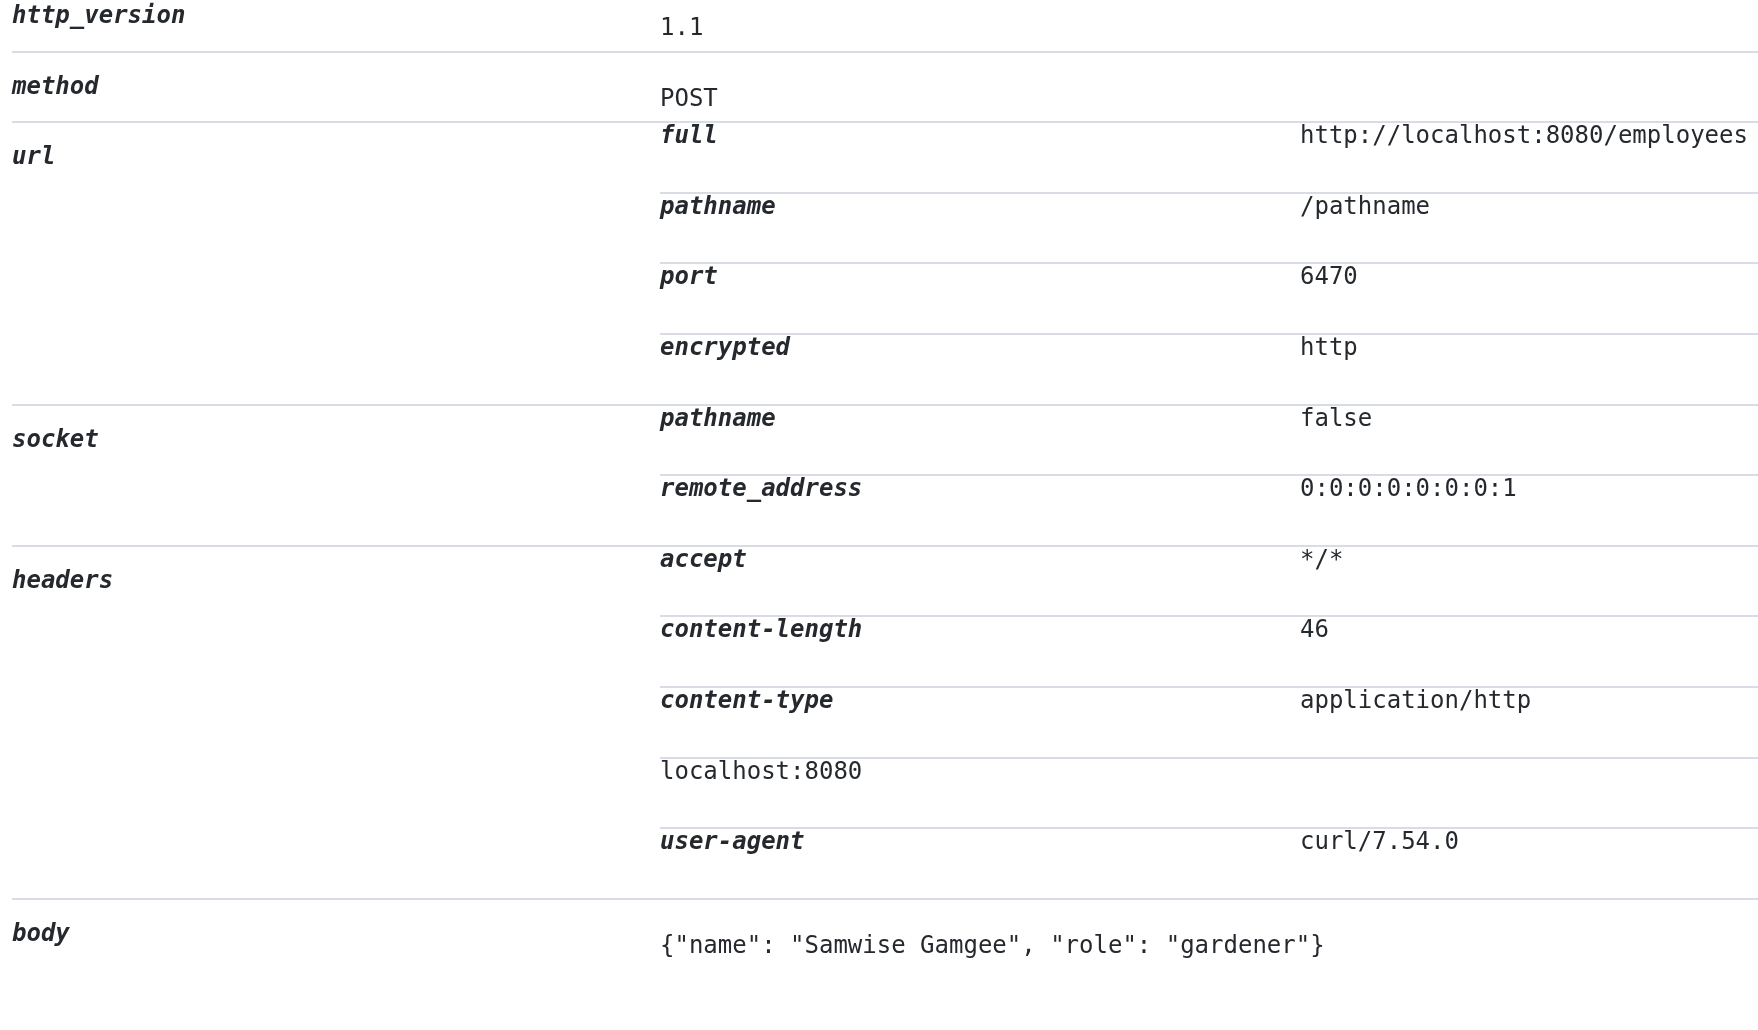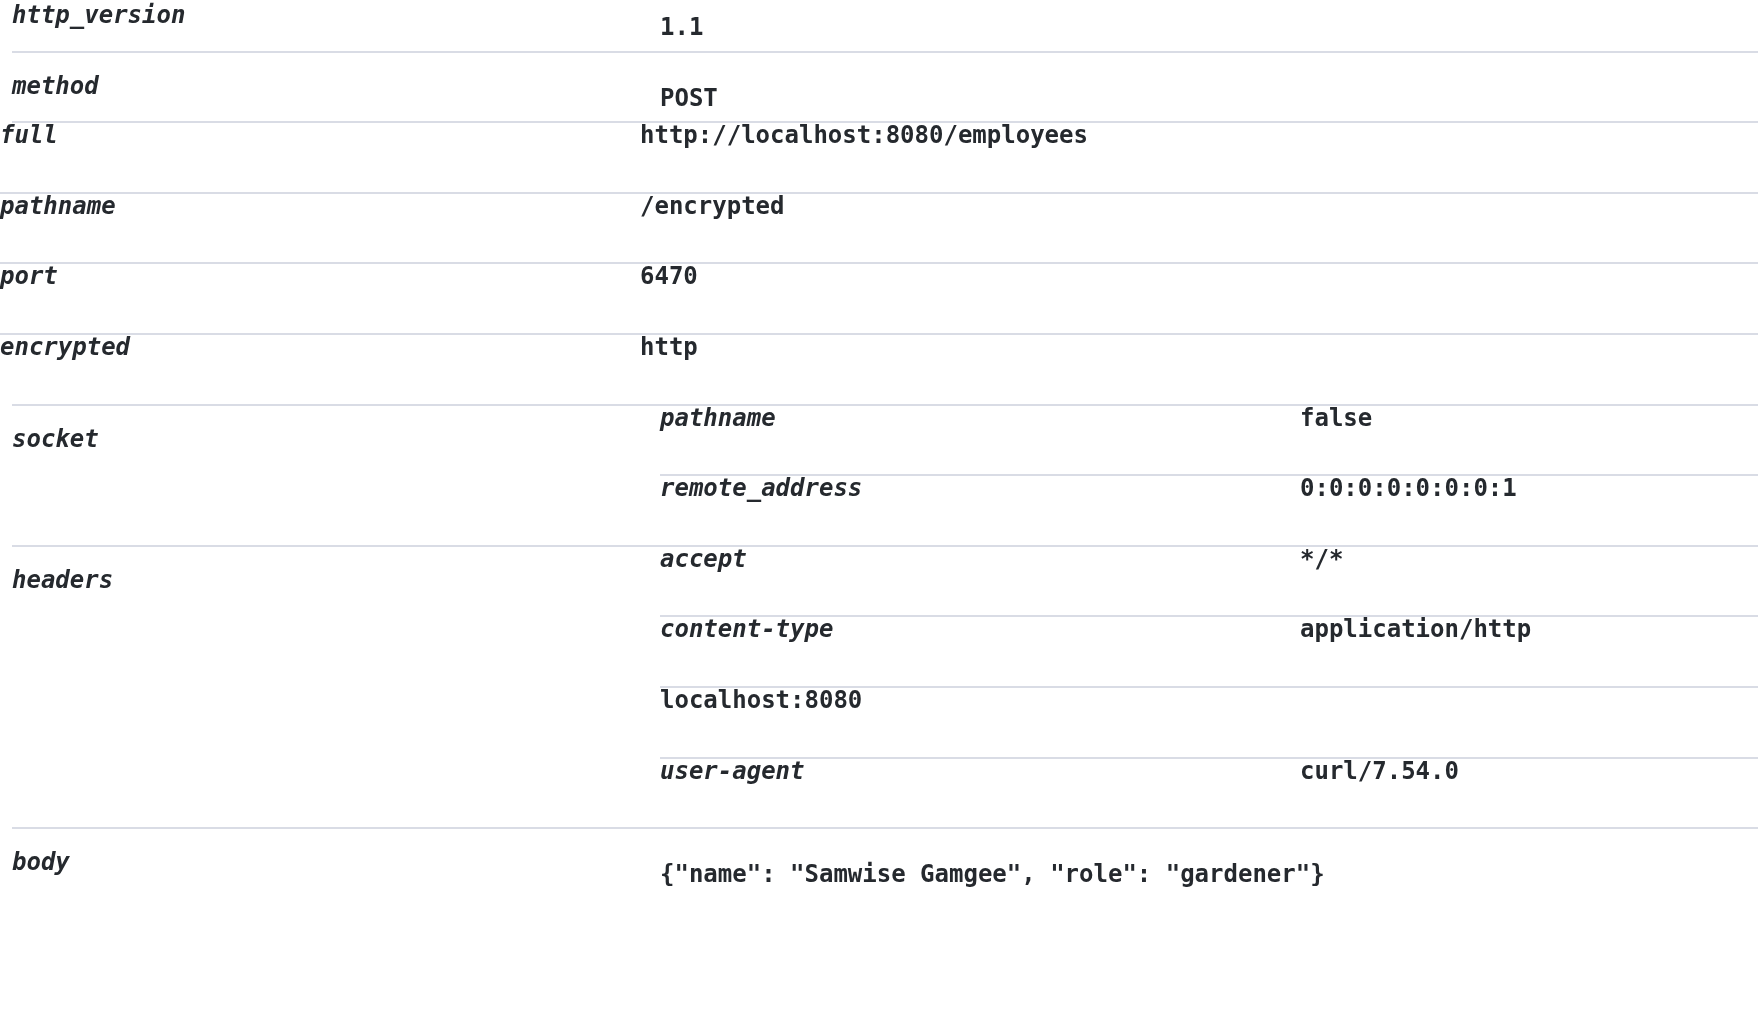--- a/index.html
+++ b/index.html
@@ -38,21 +38,21 @@
   }
   .c1{
     width:var(--c1-w);
     box-sizing:border-box;
     padding-left:12px;
     height:var(--rh);
     display:flex; align-items:center;
     flex-shrink:0;
   }
   .key{ font-weight:bold;font-style:italic; }
-  .val{ font-weight:bold; white-space:pre;margin-top:24px; }
+  .val{ font-weight:normal; white-space:pre;margin-top:24px; }
   
   .row.simple{ height:var(--rh); }
   .row.simple .c2val{
     flex:1; height:var(--rh);
     display:flex; align-items:center;
   }
   
   .sub{ flex:1; }
   .subrow{
     position:relative;
@@ -85,28 +85,31 @@
   <div class="row simple">
     <div class="c1">
       <span class="key">method</span>
     </div>
     <div class="c2val">
       <span class="val">POST</span>
     </div>
   </div>
 
   <div class="row group">
+    <div class="c1">
+      <span class="key">url</span>
+    </div>
     <div class="sub">
       <div class="subrow">
         <div class="c2"><span class="key">full</span></div>
         <div class="c3"><span class="val">http://localhost:8080/employees</span></div>
       </div>
       <div class="subrow">
         <div class="c2"><span class="key">pathname</span></div>
-        <div class="c3"><span class="val">/encrypted</span></div>
+        <div class="c3"><span class="val">/pathname</span></div>
       </div>
       <div class="subrow">
         <div class="c2"><span class="key">port</span></div>
         <div class="c3"><span class="val">6470</span></div>
       </div>
       <div class="subrow">
         <div class="c2"><span class="key">encrypted</span></div>
         <div class="c3"><span class="val">http</span></div>
       </div>
     </div>
@@ -131,20 +134,24 @@
   <div class="row group">
     <div class="c1">
       <span class="key">headers</span>
     </div>
     <div class="sub">
       <div class="subrow">
         <div class="c2"><span class="key">accept</span></div>
         <div class="c3"><span class="val">*/*</span></div>
       </div>
       <div class="subrow">
+        <div class="c2"><span class="key">content-length</span></div>
+        <div class="c3"><span class="val">46</span></div>
+      </div>
+      <div class="subrow">
         <div class="c2"><span class="key">content-type</span></div>
         <div class="c3"><span class="val">application/http</span></div>
       </div>
       <div class="subrow">
         <div class="c3"><span class="val">localhost:8080</span></div>
       </div>
       <div class="subrow">
         <div class="c2"><span class="key">user-agent</span></div>
         <div class="c3"><span class="val">curl/7.54.0</span></div>
       </div>

